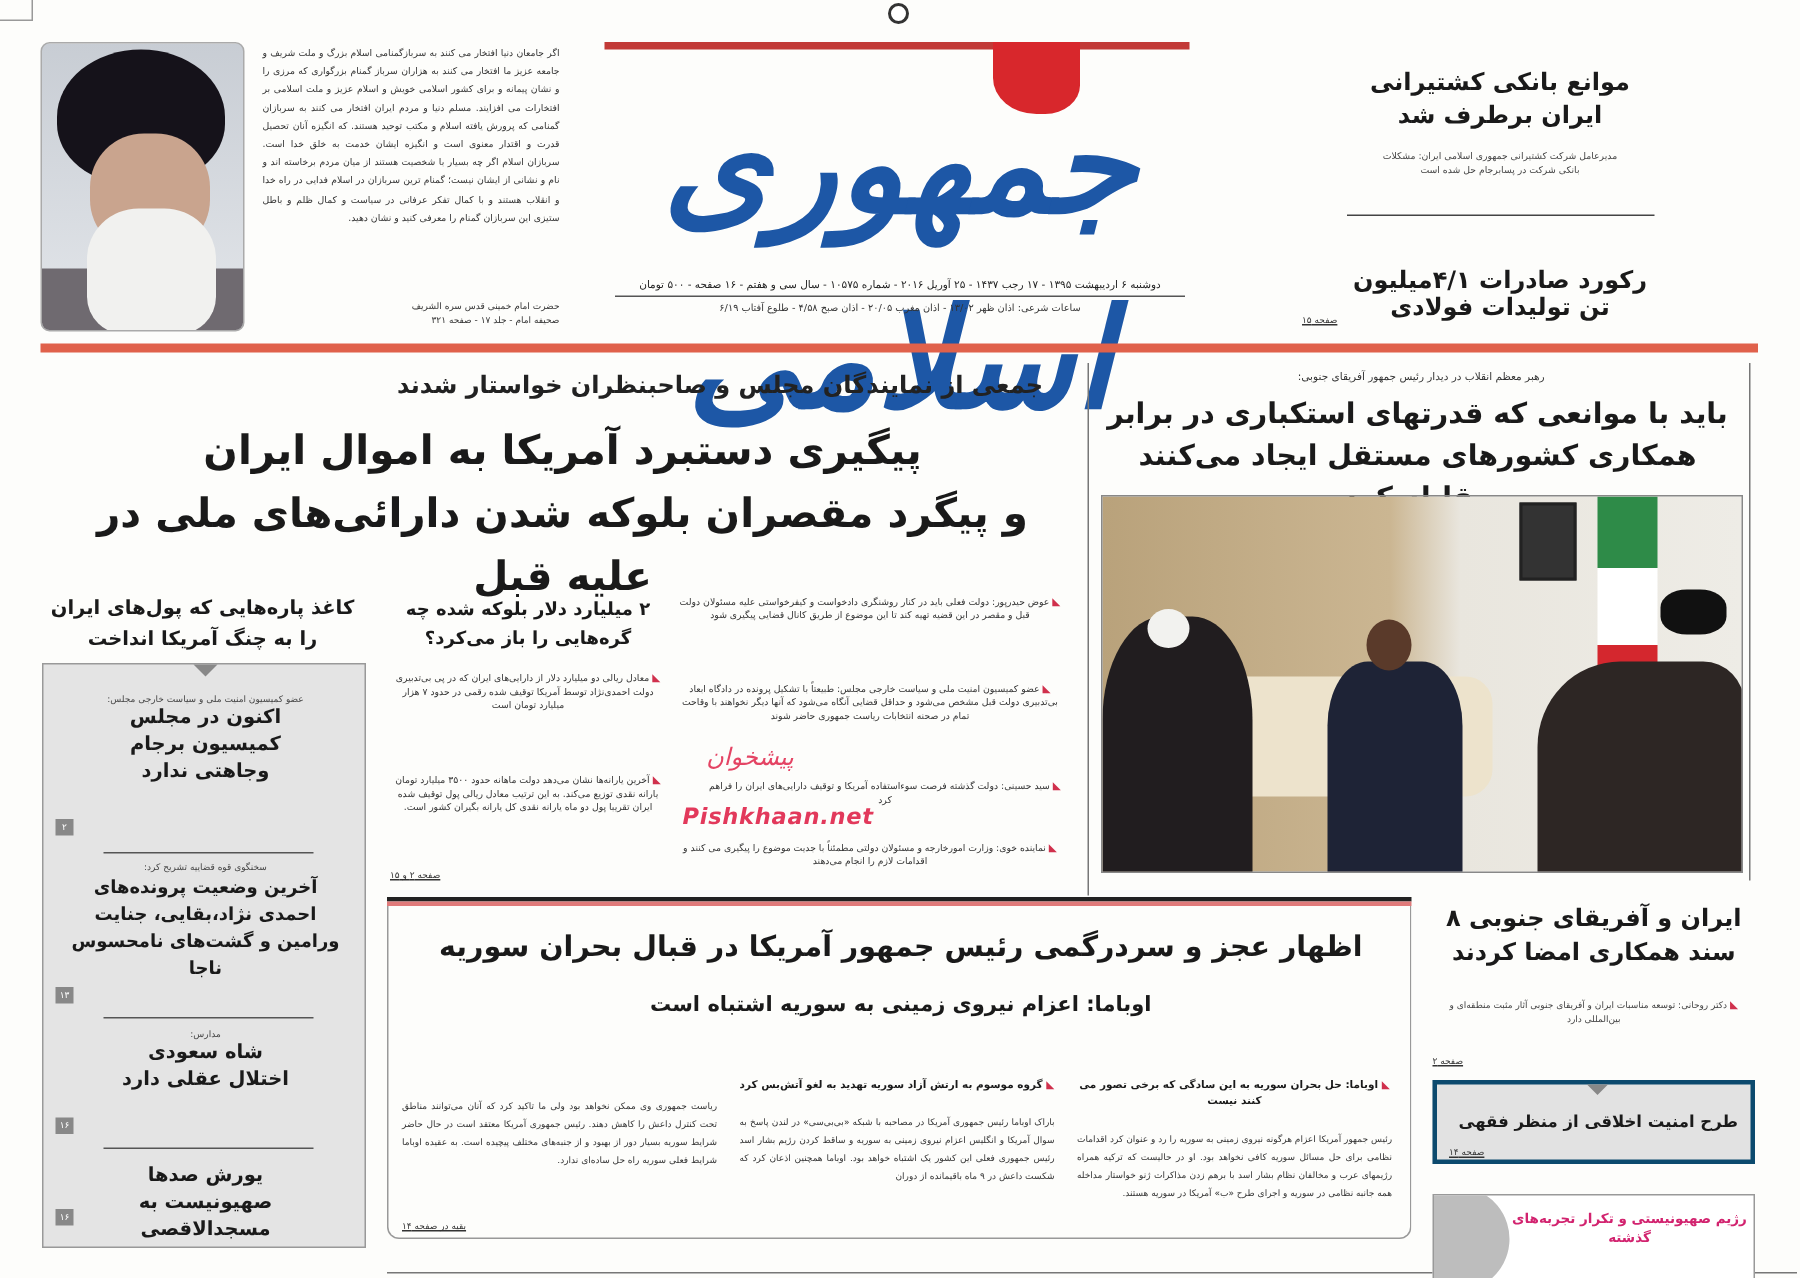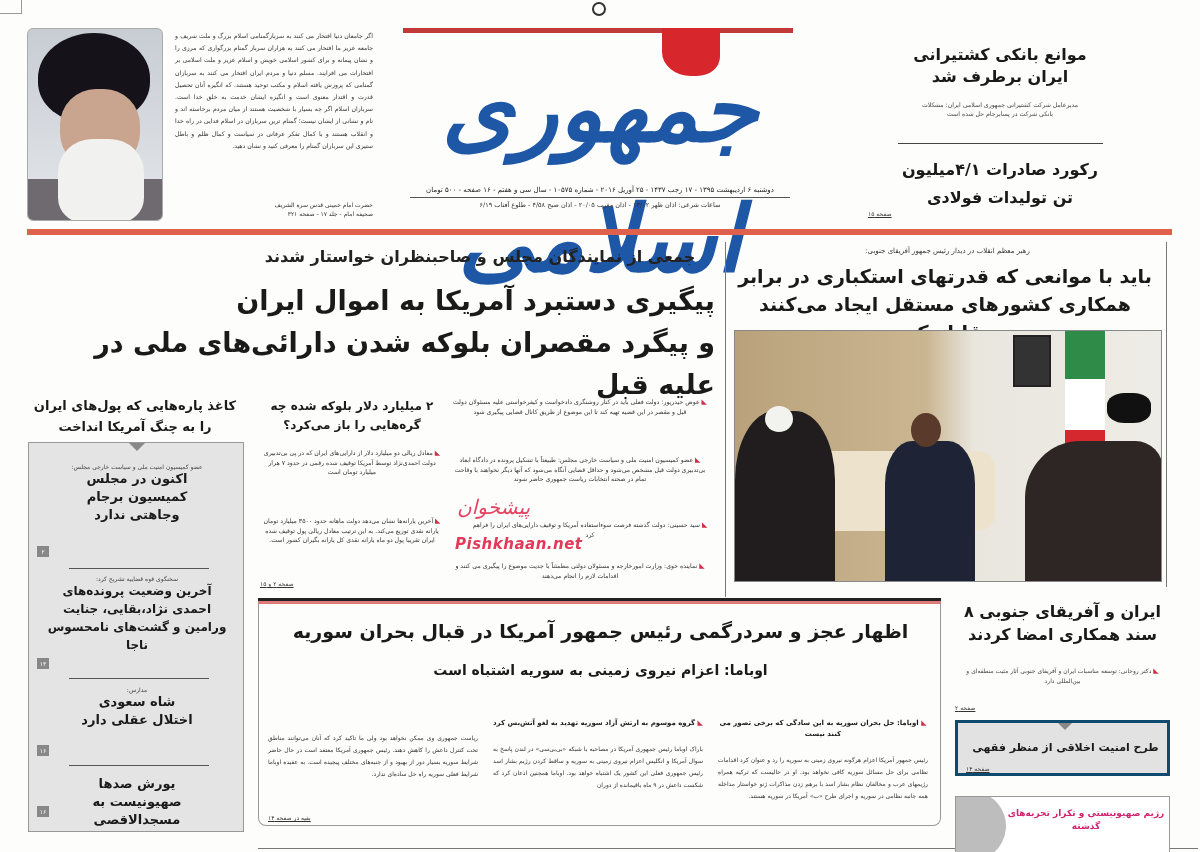--- a/index.html
+++ b/index.html
@@ -24,29 +24,29 @@
   .portrait .face { position:absolute; left: 32px; top: 60px; width: 80px; height: 80px; background: #c9a48e; border-radius: 45%; }
   .portrait .beard { position:absolute; left: 30px; top: 110px; width: 86px; height: 84px; background: #f1f1ef; border-radius: 40% 40% 30% 30%; }
   .portrait .robe { position:absolute; left: 0; top: 150px; width: 136px; height: 50px; background: #6f6a70; }
   .quote { left: 175px; top: 30px; width: 198px; font-size: 6.2px; line-height: 12.2px; text-align: justify; color: #333; }
   .quote-source { left: 175px; top: 200px; width: 198px; font-size: 6px; line-height: 9px; color: #333; }
 
   
   .tr-head1 { left: 895px; top: 44px; width: 210px; font-size: 16px; font-weight: bold; line-height: 22px; }
   .tr-sub1 { left: 920px; top: 100px; width: 160px; font-size: 6.2px; line-height: 9px; color: #444; }
   .tr-rule { left: 898px; top: 143px; width: 205px; height: 1px; background: #444; }
-  .tr-head2 { left: 895px; top: 156px; width: 210px; font-size: 16px; font-weight: bold; line-height: 28px; }
+  .tr-head2 { left: 895px; top: 178px; width: 210px; font-size: 16px; font-weight: bold; line-height: 18px; }
   .page-ref { font-size: 6px; color: #333; text-decoration: underline; }
 
   .red-band { left: 27px; top: 229px; width: 1145px; height: 6px; background: #e0614b; }
 
   
   .kicker { font-size: 16px; font-weight: bold; color: #222; }
   .lead-kicker { left: 250px; top: 247px; width: 460px; text-align: center; }
-  .lead-head { left: 35px; top: 280px; width: 680px; text-align: right; font-size: 27px; font-weight: 900; line-height: 42px; letter-spacing: -0.5px; font-family: "DejaVu Sans", sans-serif; }
+  .lead-head { left: 35px; top: 280px; width: 680px; text-align: center; font-size: 27px; font-weight: 900; line-height: 42px; letter-spacing: -0.5px; font-family: "DejaVu Sans", sans-serif; }
 
   .vrule { width: 1px; background: #777; }
 
   
   .rl-kicker { left: 745px; top: 247px; width: 405px; text-align: center; font-size: 7px; color: #333; }
   .rl-head { left: 735px; top: 262px; width: 420px; text-align: center; font-size: 19px; font-weight: bold; line-height: 28px; }
   .photo { left: 734px; top: 330px; width: 428px; height: 252px; background: linear-gradient(90deg, #b9a27b 0%, #cbb692 45%, #e9e6de 56%, #eeece6 100%); border: 1px solid #888; overflow: hidden; }
   .photo .sofa { position:absolute; left: 60px; top: 120px; width: 200px; height: 80px; background: #ede3cc; border-radius: 18px; }
   .photo .p1 { position:absolute; left: 0; top: 80px; width: 100px; height: 172px; background: #211d1f; border-radius: 40% 40% 0 0; }
   .photo .p1h { position:absolute; left: 30px; top: 75px; width: 28px; height: 26px; background: #f2f2ef; border-radius: 50%; }
@@ -65,21 +65,21 @@
   .gb-kick { font-size: 6px; color: #444; }
   .gb-head { font-size: 13px; font-weight: bold; line-height: 18px; }
   .gb-num { position:absolute; left: 8px; width: 12px; height: 11px; background: #888; color: #fff; font-size: 6px; text-align: center; line-height: 11px; }
   .gb-rule { position:absolute; left: 40px; width: 140px; height: 1px; background: #555; }
 
   
   .mid-head { left: 262px; top: 397px; width: 180px; text-align: center; font-size: 12px; font-weight: bold; line-height: 19px; }
   .mid-item { font-size: 6.2px; line-height: 9px; color: #333; text-align: center; }
   .bullet { color: #d0304c; font-size: 7px; }
   .watermark { left: 455px; top: 495px; width: 140px; font-size: 15px; font-weight: bold; color: #e0244a; font-style: italic; letter-spacing: 0.5px; direction: ltr; opacity: 0.9; }
-  .watermark-ar { left: 470px; top: 495px; width: 60px; height: 34px; font-size: 20px; color: #e0244a; opacity: 0.85; font-style: italic; }
+  .watermark-ar { left: 470px; top: 495px; width: 60px; height: 34px; font-size: 16px; color: #e0244a; opacity: 0.85; font-style: italic; text-align: center; }
 
   
   .syria-top { left: 258px; top: 598px; width: 683px; height: 3px; background: #222; }
   .syria-top2 { left: 258px; top: 601px; width: 683px; height: 3px; background: #e07a7a; }
   .syria-box { left: 258px; top: 604px; width: 683px; height: 222px; border: 1px solid #999; border-top: none; border-radius: 0 0 8px 8px; }
   .sy-head1 { left: 268px; top: 620px; width: 665px; text-align: center; font-size: 19px; font-weight: bold; }
   .sy-head2 { left: 268px; top: 662px; width: 665px; text-align: center; font-size: 14px; font-weight: 900; }
   .sy-col { position: absolute; top: 718px; width: 210px; }
   .sy-col .t { font-size: 7px; font-weight: bold; text-align: center; line-height: 11px; }
   .sy-col .b { margin-top: 14px; font-size: 6px; line-height: 12px; color: #333; text-align: justify; }

